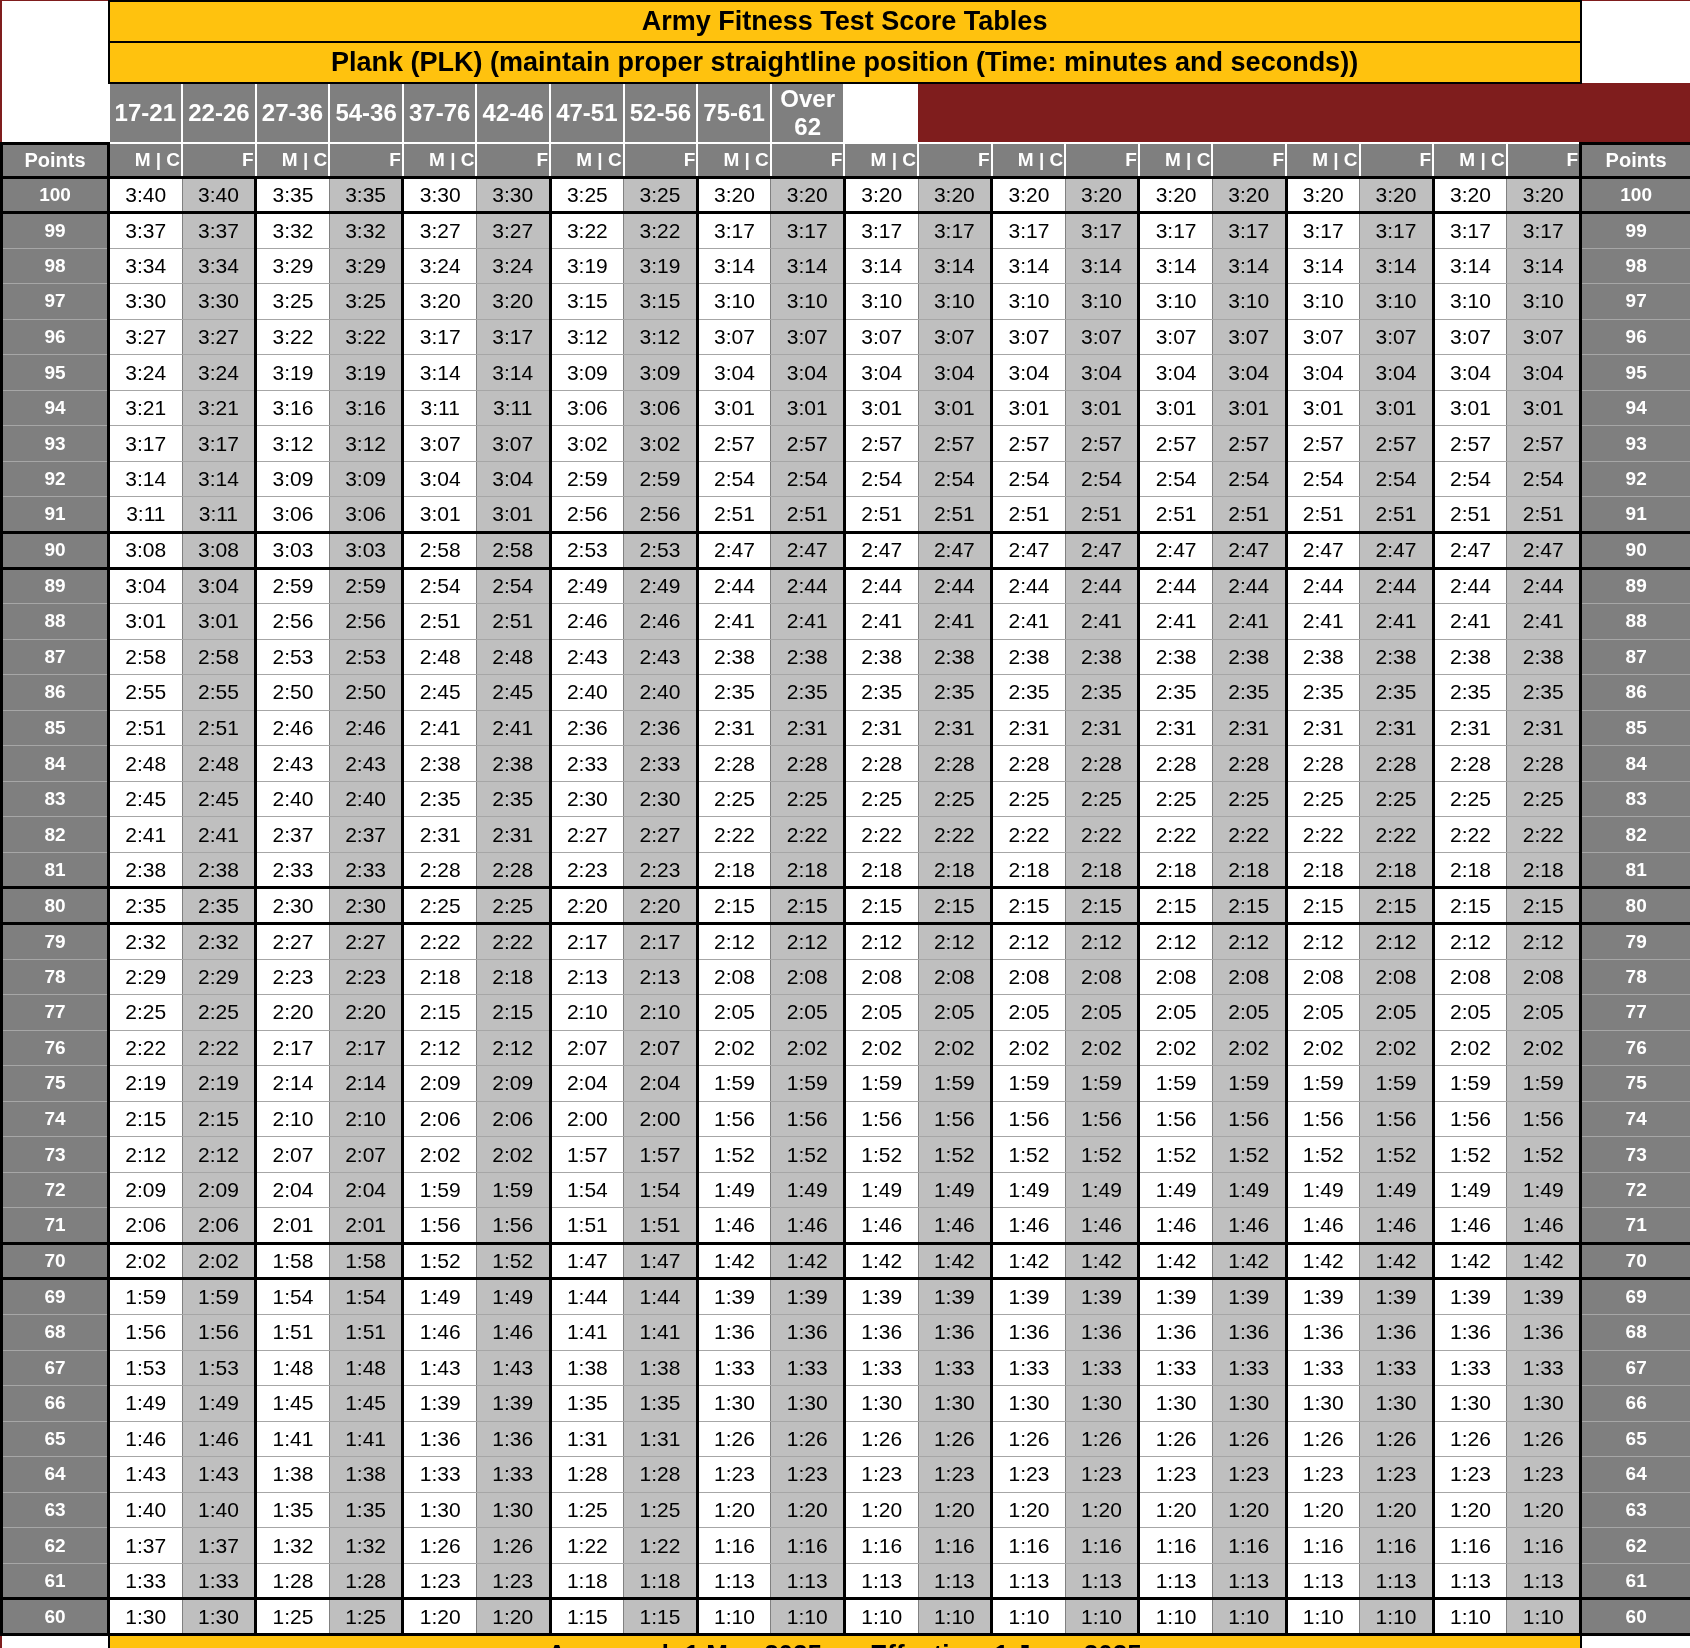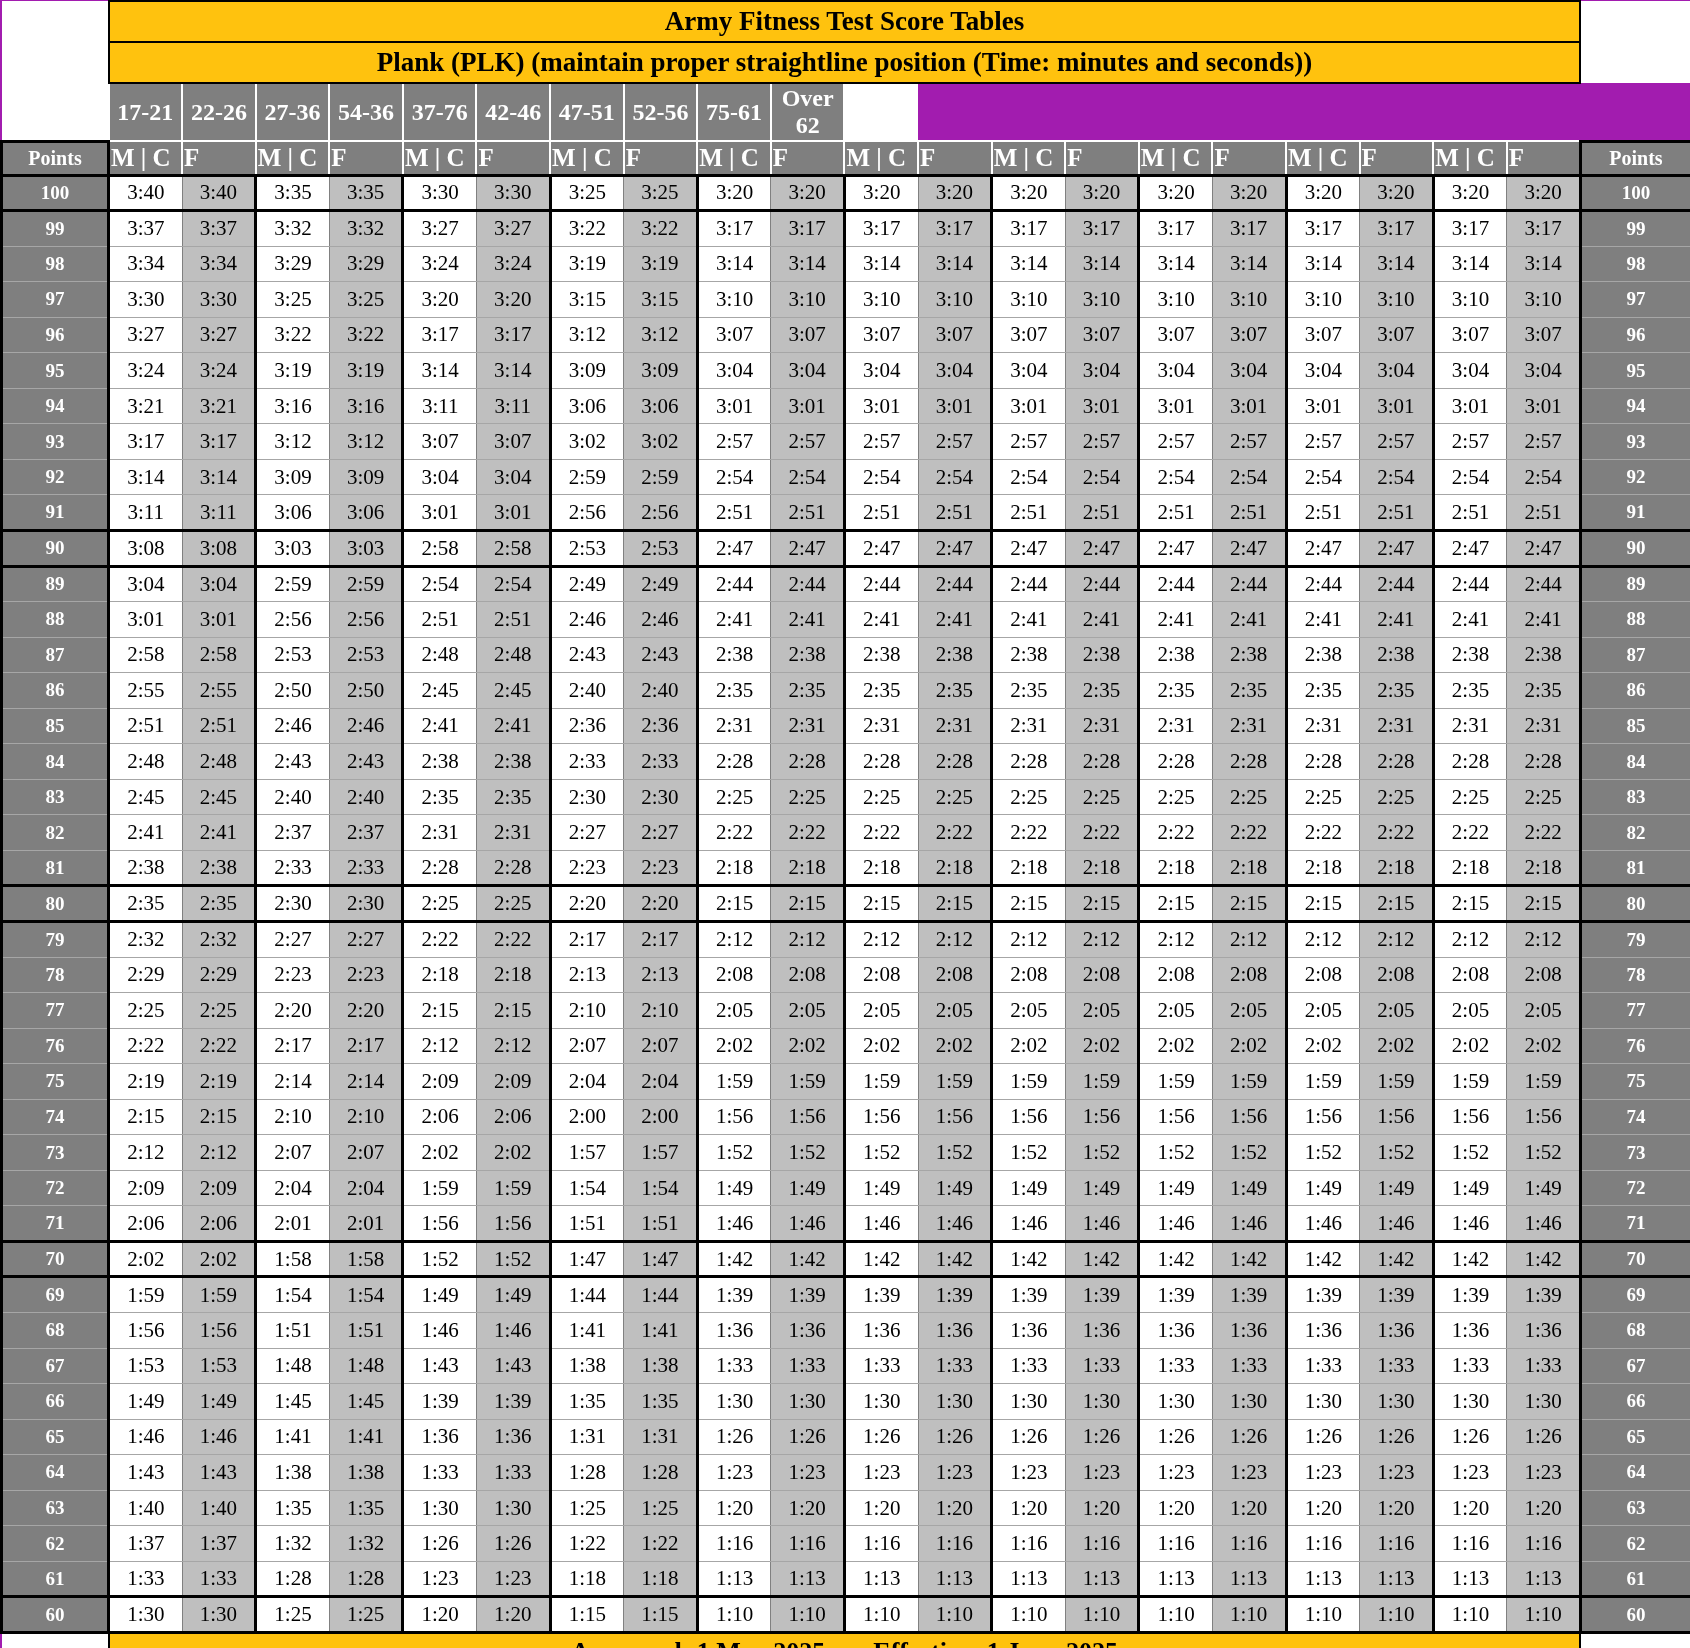--- a/index.html
+++ b/index.html
@@ -5,23 +5,22 @@
   html, body {
     margin: 0;
     padding: 0;
     background: #ffffff;
     font-family: "Liberation Sans", sans-serif;
   }
   .sheet {
     width: 1690px;
     height: 1648px;
     position: relative;
-    background: #a21caf;
+    background: #7f1d1d;
     overflow: hidden;
-    font-family: Liberation Serif, serif;
   }
   table.score-table {
     width: 1690px;
     border-collapse: collapse;
     table-layout: fixed;
   }
   
   td.blank {
     border: none;
     background: #ffffff;
@@ -54,22 +53,22 @@
     font-size: 24px;
     text-align: center;
     vertical-align: middle;
     border: 2px solid #ffffff;
     border-top: none;
   }
   td.colhead {
     background: #7F7F7F;
     color: #ffffff;
     font-weight: 700;
-    font-size: 25px;
-    text-align: left;
+    font-size: 19px;
+    text-align: right;
     vertical-align: middle;
     border: 2px solid #ffffff;
     border-bottom: 3px solid #000000;
   }
   td.ptshead {
     background: #7F7F7F;
     color: #ffffff;
     font-weight: 700;
     font-size: 20px;
     text-align: center;

